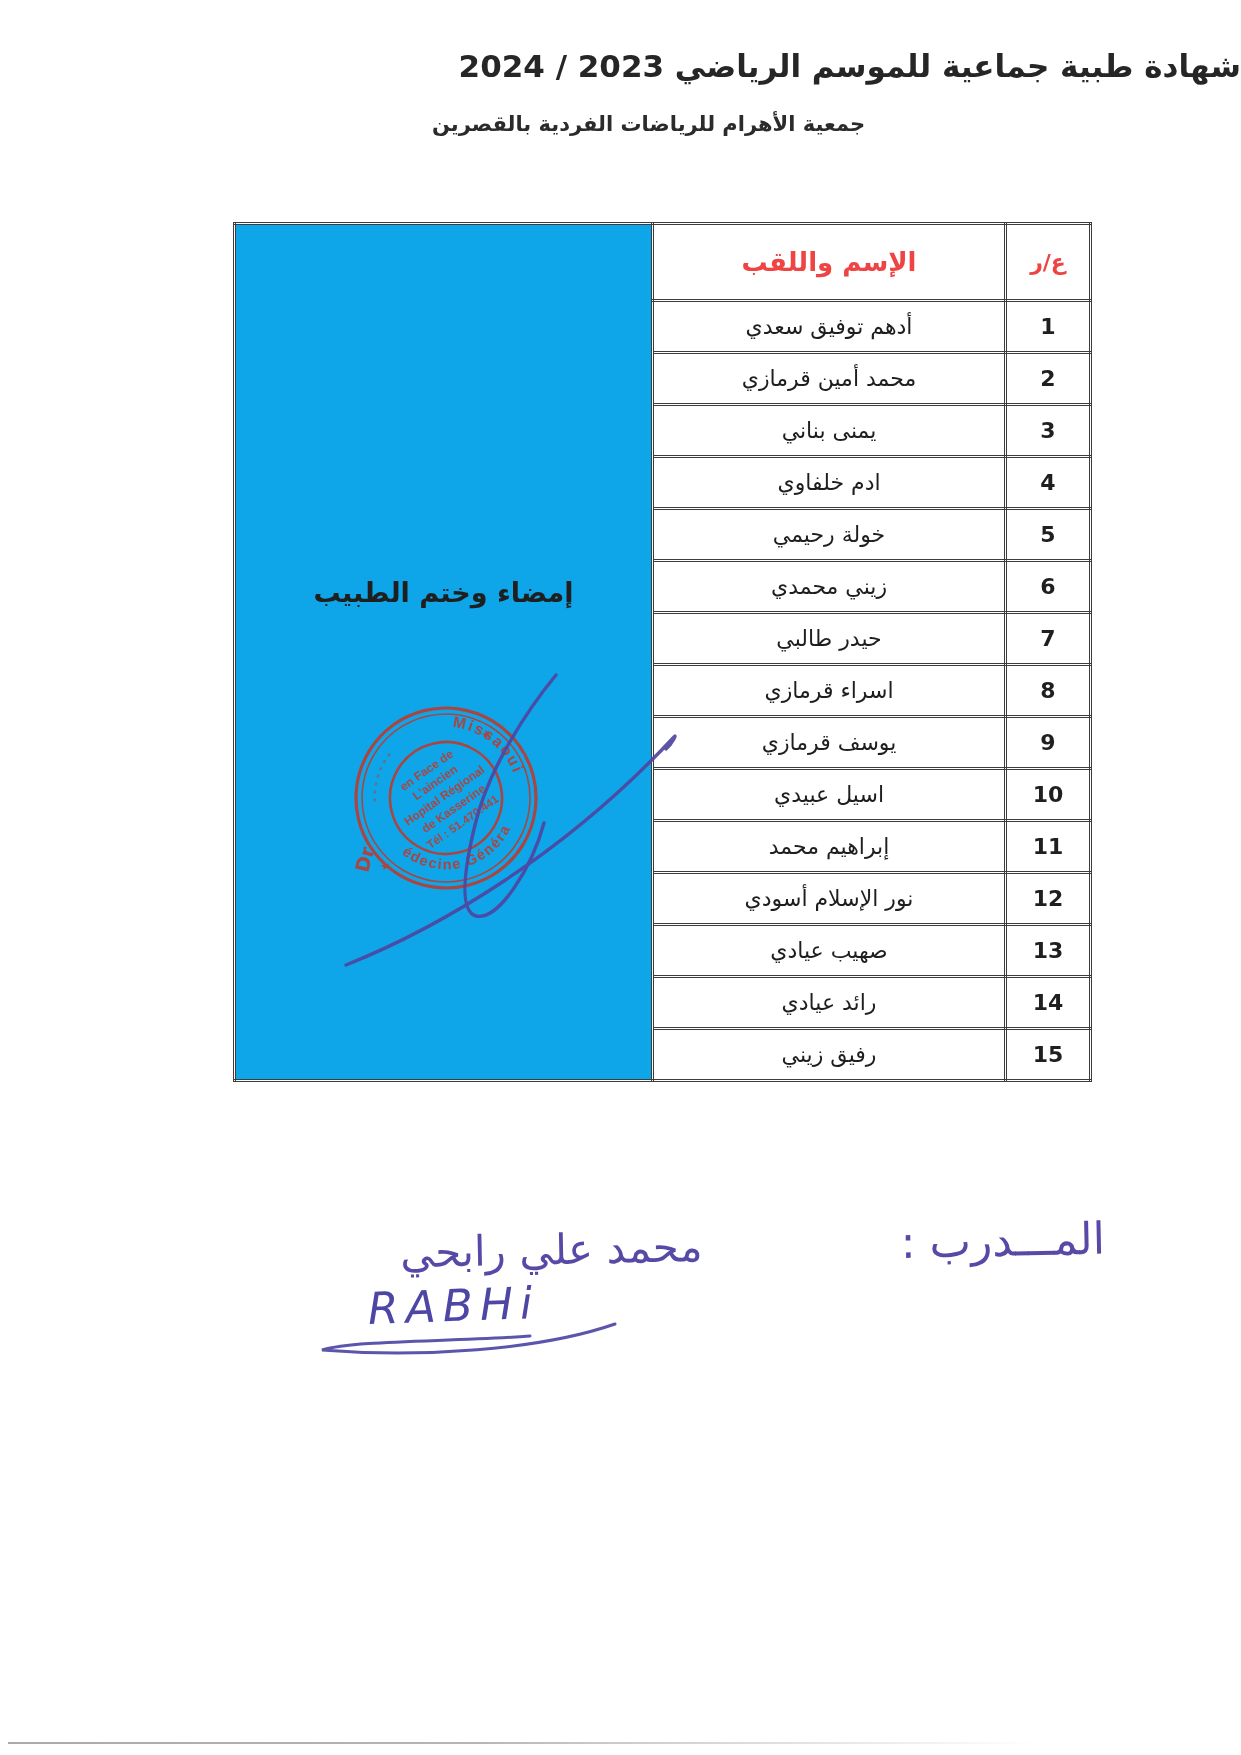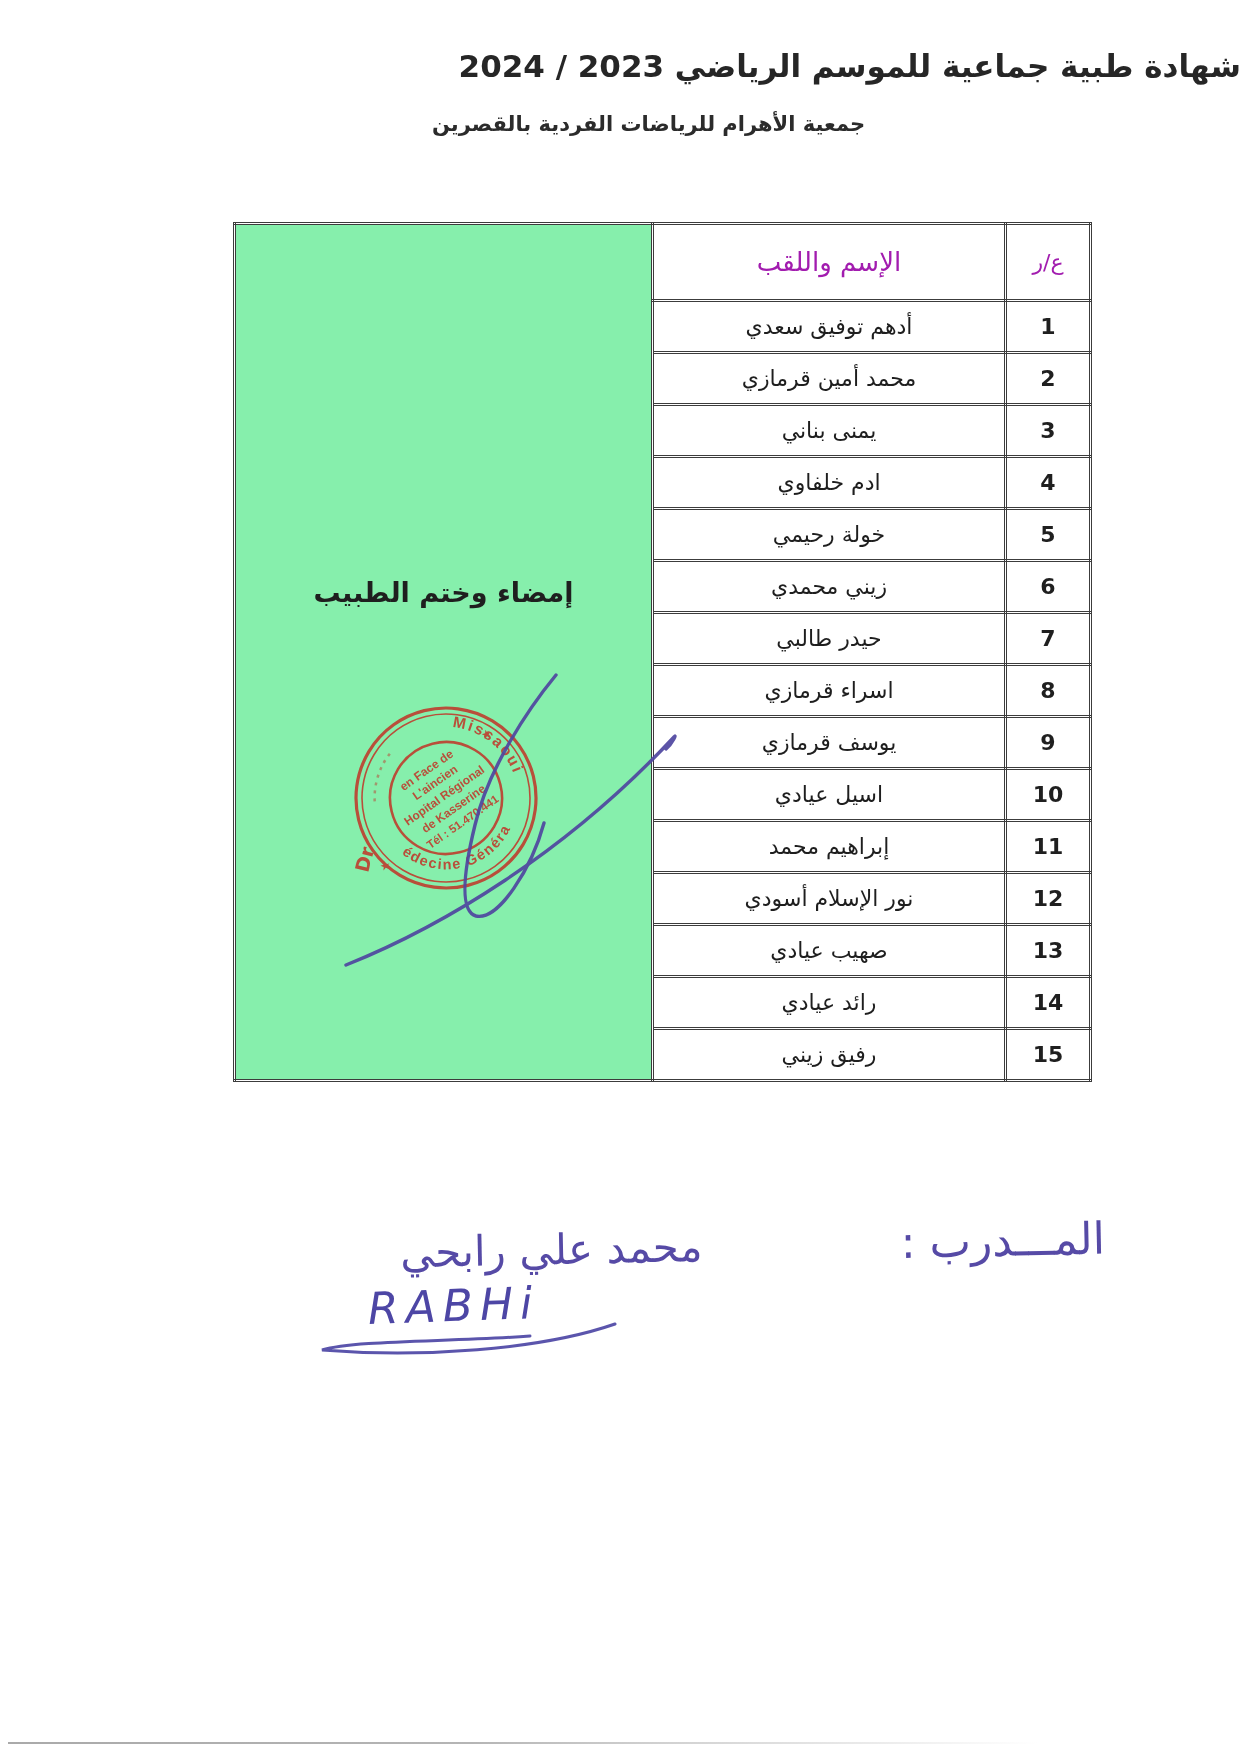--- a/index.html
+++ b/index.html
@@ -18,25 +18,25 @@
   }
   table.roster{
     position:absolute;left:233px;top:222px;width:859px;
     border-collapse:collapse;table-layout:fixed;direction:rtl;
   }
   table.roster th,table.roster td{
     border:3px double #3c3c3c;padding:0;vertical-align:middle;text-align:center;
   }
   .col-index{width:82px;}
   .col-name{width:350px;}
-  th.col-index,th.col-name{height:74px;font-size:26px;font-weight:normal;color:#a21caf;}
+  th.col-index,th.col-name{height:74px;font-size:26px;font-weight:bold;color:#ef4444;}
   th.col-index{font-size:22px;}
   td.cell-index{height:49px;font-size:22px;font-weight:bold;font-family:"DejaVu Sans",sans-serif;color:#1f1f1f;}
   td.cell-name{height:49px;font-size:22px;color:#1e1e1e;direction:rtl;}
-  td.sig-cell{position:relative;background:#86efac;}
+  td.sig-cell{position:relative;background:#0ea5e9;}
   .sig-label{
     position:absolute;top:352px;left:0;width:100%;text-align:center;
     font-size:27px;font-weight:bold;color:#1f1f1f;direction:rtl;
   }
   .stamp-svg{position:absolute;left:85px;top:448px;width:250px;height:250px;opacity:.88;}
   .ink-svg{position:absolute;left:50px;top:420px;width:440px;height:350px;overflow:visible;}
   .coach-line{
     position:absolute;left:400px;top:1198px;width:705px;height:95px;
     display:flex;flex-direction:row;justify-content:space-between;align-items:center;
     direction:rtl;color:#564aa6;font-size:44px;font-weight:500;
@@ -136,21 +136,21 @@
         <tr>
           <td class="cell-index">8</td>
           <td class="cell-name">اسراء قرمازي</td>
         </tr>
         <tr>
           <td class="cell-index">9</td>
           <td class="cell-name">يوسف قرمازي</td>
         </tr>
         <tr>
           <td class="cell-index">10</td>
-          <td class="cell-name">اسيل عيادي</td>
+          <td class="cell-name">اسيل عبيدي</td>
         </tr>
         <tr>
           <td class="cell-index">11</td>
           <td class="cell-name">إبراهيم محمد</td>
         </tr>
         <tr>
           <td class="cell-index">12</td>
           <td class="cell-name">نور الإسلام أسودي</td>
         </tr>
         <tr>

